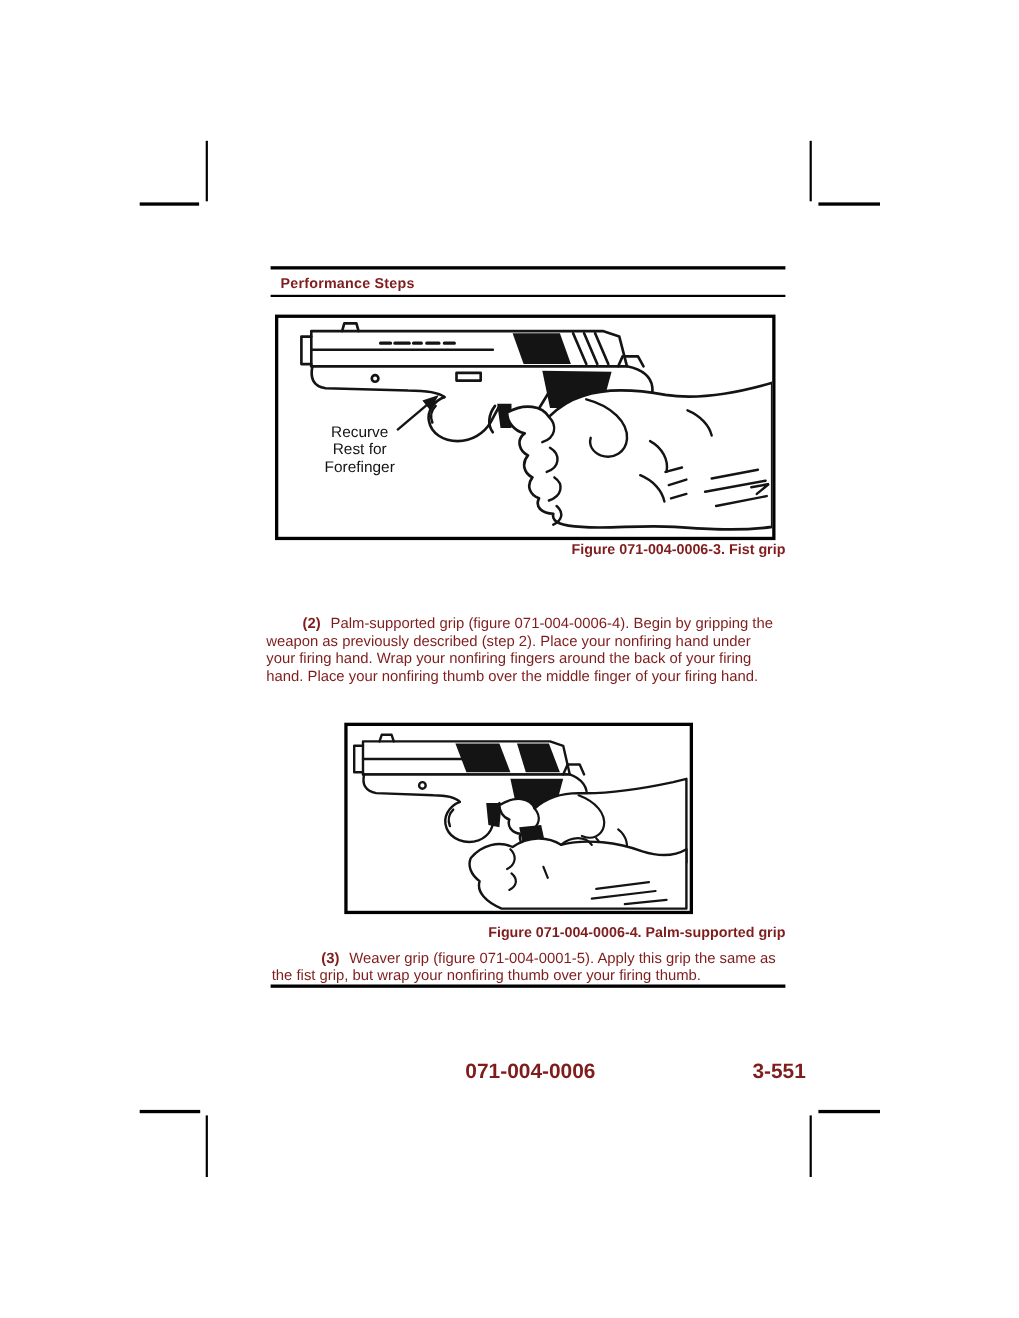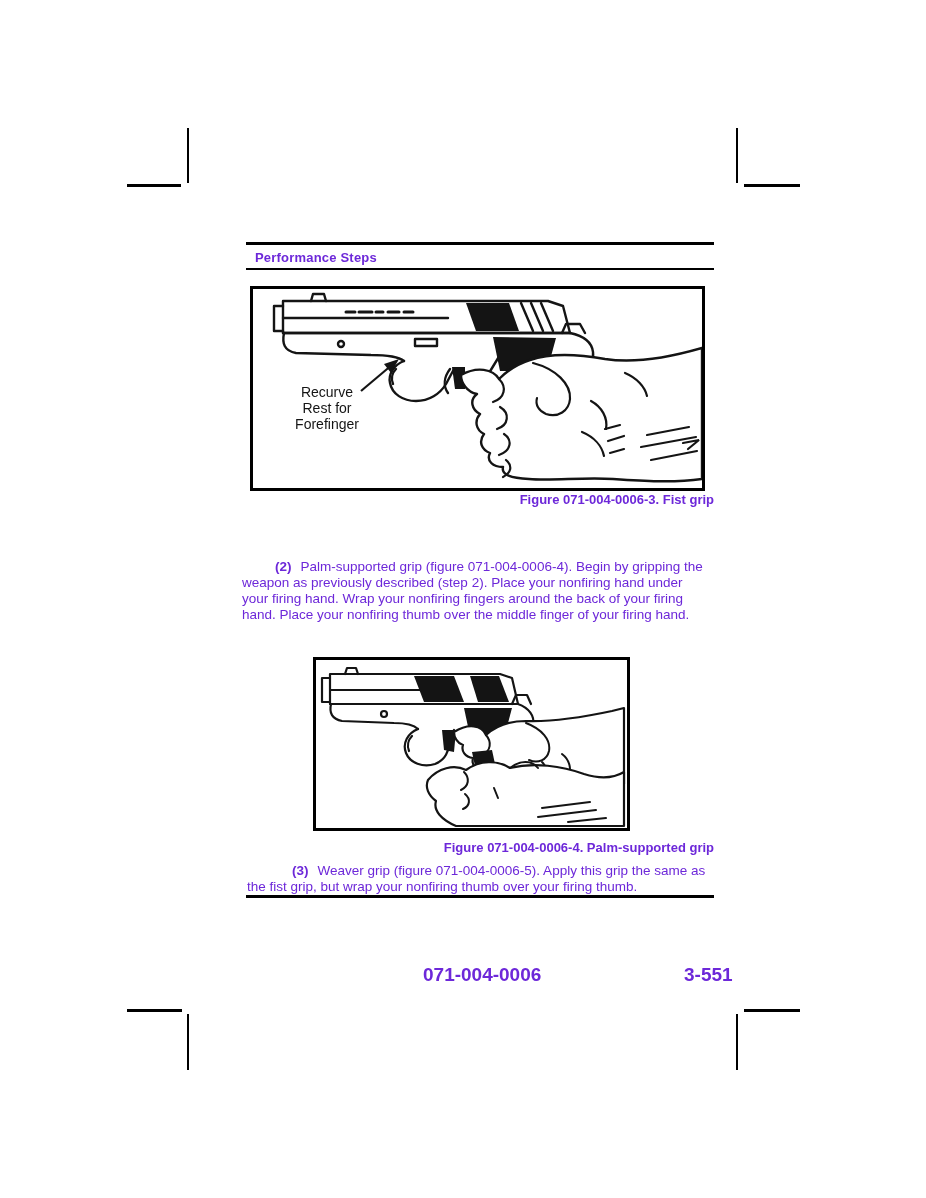--- a/index.html
+++ b/index.html
@@ -2,21 +2,21 @@
 <html><head>
 <meta charset="utf-8">
 <style>
   html,body{margin:0;padding:0;background:#e8e8e8;}
   .page{
     position:relative;
     width:926px;height:1198px;
     background:#ffffff;
     margin:0 auto;
     font-family:"Liberation Sans", sans-serif;
-    color:#6d28d9;
+    color:#7f1d1d;
     overflow:hidden;
   }
   .mark{position:absolute;background:#000;}
   .rule{position:absolute;background:#000;}
   .hdr-title{
     position:absolute;left:255px;top:250px;
     font-size:13px;font-weight:bold;letter-spacing:.2px;
   }
   .figure-box{
     position:absolute;border:3px solid #000;background:#fff;
@@ -176,21 +176,21 @@
           <path d="M226 148 l48 -6 M222 157 l58 -7 M252 162 l38 -4"></path>
           <path d="M178 128 l4 10"></path>
         </g>
       </g>
     </svg>
   </div>
 
   <div class="caption cap2">Figure 071-004-0006-4. Palm-supported grip</div>
 
   <div class="para para3">
-    <span class="step-num">(3)</span><span>Weaver grip (figure 071-004-0006-5). Apply this grip the same as the fist grip, but wrap your nonfiring thumb over your firing thumb.</span>
+    <span class="step-num">(3)</span><span>Weaver grip (figure 071-004-0001-5). Apply this grip the same as the fist grip, but wrap your nonfiring thumb over your firing thumb.</span>
   </div>
 
   <div class="rule" style="left:246px;top:895px;width:468px;height:3px;"></div>
 
   <div class="footer-text foot-task">071-004-0006</div>
   <div class="footer-text foot-page">3-551</div>
 
 </div>
 
 </body></html>

